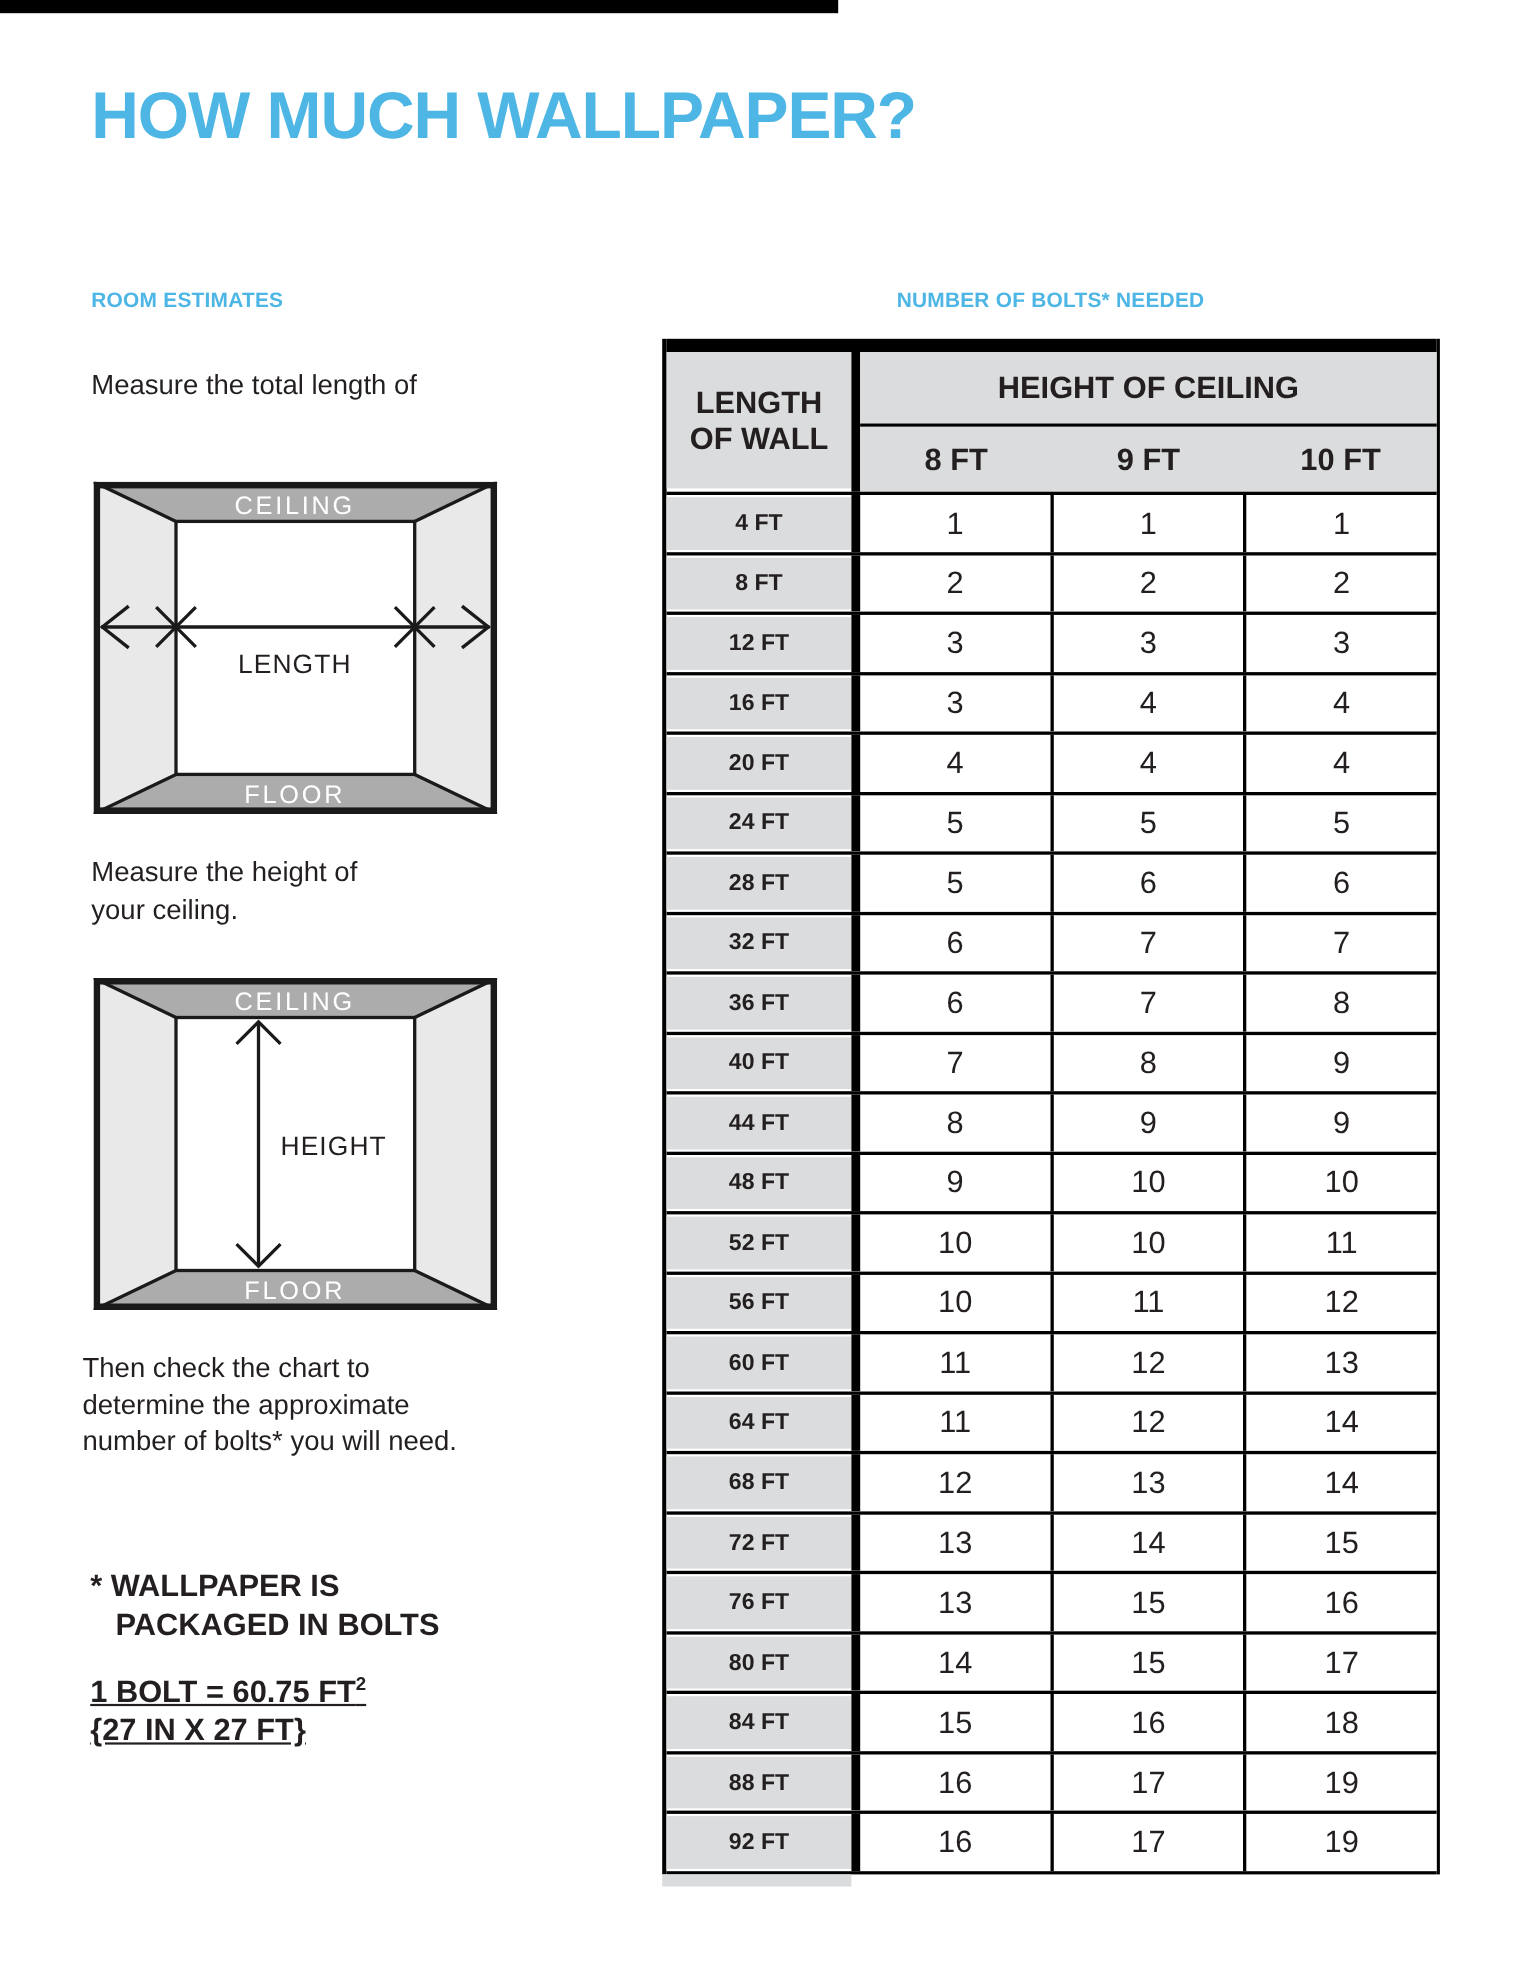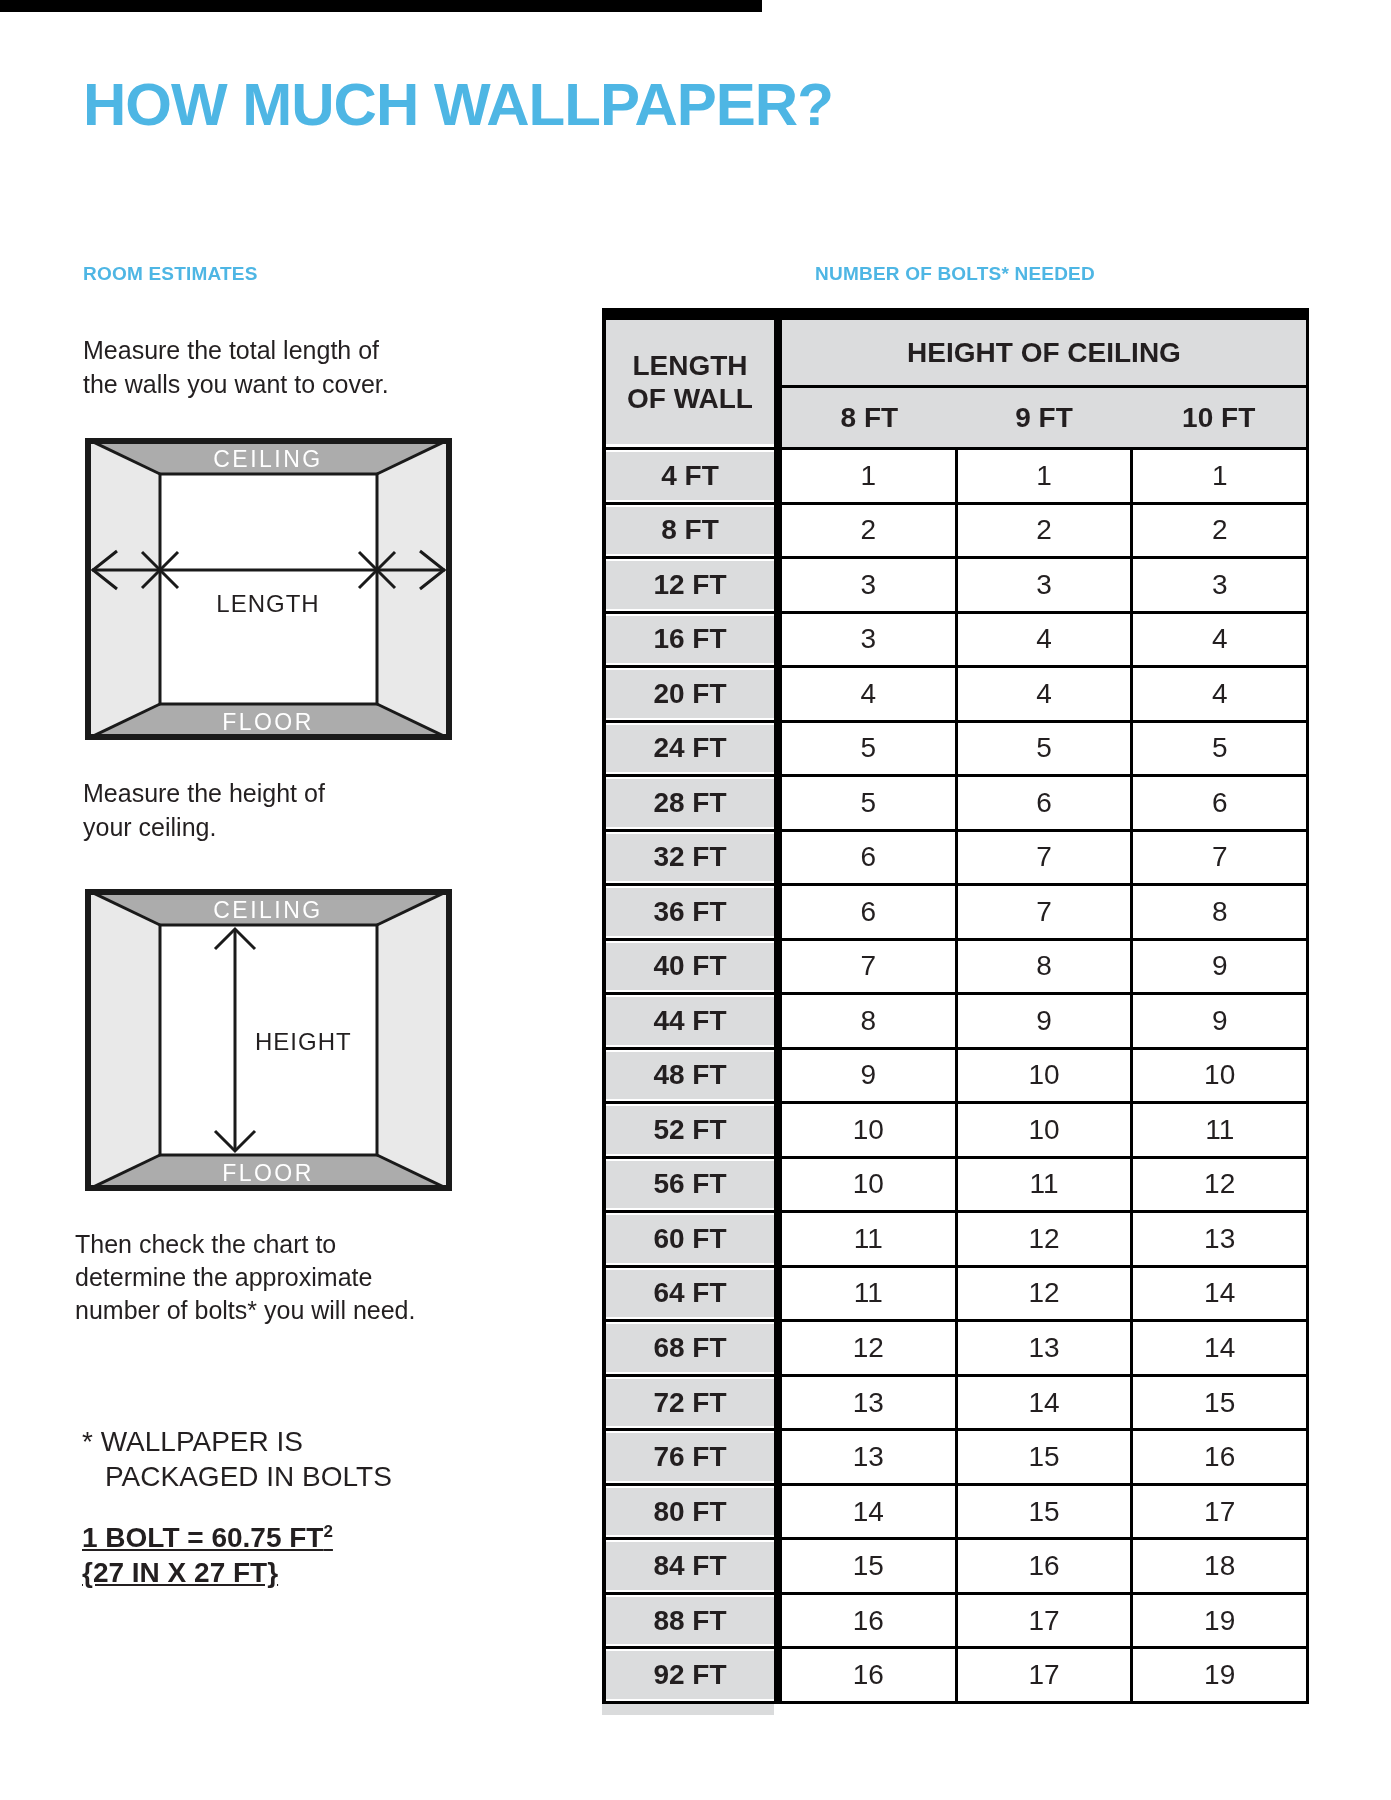--- a/index.html
+++ b/index.html
@@ -26,21 +26,21 @@
   #bolts-heading{left:955px;top:263px;transform:translateX(-50%);}
 
   .para{font-size:25px;line-height:34px;color:var(--text);}
   #para1{left:83px;top:333px;}
   #para2{left:83px;top:776px;}
   #para3{left:75px;top:1228px;line-height:33px;}
 
   #diagram1{left:85px;top:438px;}
   #diagram2{left:85px;top:889px;}
 
-  #footnote{left:82px;top:1424px;font-size:28px;line-height:35px;font-weight:normal;}
+  #footnote{left:82px;top:1424px;font-size:28px;line-height:35px;font-weight:bold;}
   #footnote .l2{padding-left:23px;}
   #bolt-info{left:82px;top:1520px;font-size:28px;line-height:35px;font-weight:bold;text-decoration:underline;}
   #bolt-info sup{font-size:17px;vertical-align:super;line-height:0;}
 
   
   #tbl{left:602px;top:308px;width:707px;height:1396px;box-sizing:border-box;
        border-left:4px solid #000;border-right:3px solid #000;
        display:flex;flex-direction:column;background:#fff;}
   #tbl-topborder{height:12px;background:#000;flex:none;}
   #thead{height:127px;flex:none;display:flex;}
@@ -51,42 +51,41 @@
   #thead-right{flex:1;display:flex;flex-direction:column;}
   #th-group{height:65px;background:var(--cell-gray);display:flex;align-items:center;
             justify-content:center;font-weight:bold;font-size:28px;}
   #th-hline{height:3px;background:#000;}
   #th-cols{flex:1;background:var(--cell-gray);display:flex;}
   .th-col{flex:1;display:flex;align-items:center;justify-content:center;font-weight:bold;font-size:28px;}
   #rows{flex:1;display:flex;flex-direction:column;border-top:3px solid #000;border-bottom:3px solid #000;}
   .trow{flex:1;display:flex;background:#fff;}
   .trow + .trow{border-top:3px solid #000;}
   .rlabel{flex:1;margin:2px 0;background:var(--cell-gray);display:flex;align-items:center;
-          justify-content:center;font-weight:bold;font-size:28px;}
+          justify-content:center;font-weight:bold;font-size:21px;}
   .tval{flex:1;display:flex;align-items:center;justify-content:center;font-size:28px;}
   .tvline{width:3px;flex:none;background:#000;}
   #tbl-stub{left:602px;top:1704px;width:172px;height:11px;background:#DADBDC;}
 
   svg text{font-family:"Liberation Sans", sans-serif;}
   .room-label{fill:#ffffff;font-size:23px;letter-spacing:2.5px;}
   .measure-label{fill:var(--text);font-size:24px;letter-spacing:1px;}
 </style>
 </head>
 <body>
 
 <div class="abs" id="topbar"></div>
 
 <div class="abs" id="title">HOW MUCH WALLPAPER?</div>
 
 <div class="abs sec-h" id="room-heading">ROOM ESTIMATES</div>
 <div class="abs sec-h" id="bolts-heading">NUMBER OF BOLTS* NEEDED</div>
 
 <div class="abs para" id="para1">
   <div>Measure the total length of</div>
-  <div>the walls you want to cover.</div>
 </div>
 
 <svg class="abs" id="diagram1" width="367" height="302" viewBox="0 0 367 302">
   <polygon points="0,0 367,0 292,36 75,36" style="fill:var(--diagram-gray)"></polygon>
   <polygon points="0,302 75,266 292,266 367,302" style="fill:var(--diagram-gray)"></polygon>
   <polygon points="0,0 75,36 75,266 0,302" style="fill:var(--wall-gray)"></polygon>
   <polygon points="367,0 292,36 292,266 367,302" style="fill:var(--wall-gray)"></polygon>
   <rect x="75" y="36" width="217" height="230" fill="#ffffff"></rect>
   <g stroke="#1A1A1A" stroke-width="3" fill="none">
     <rect x="75" y="36" width="217" height="230"></rect>

